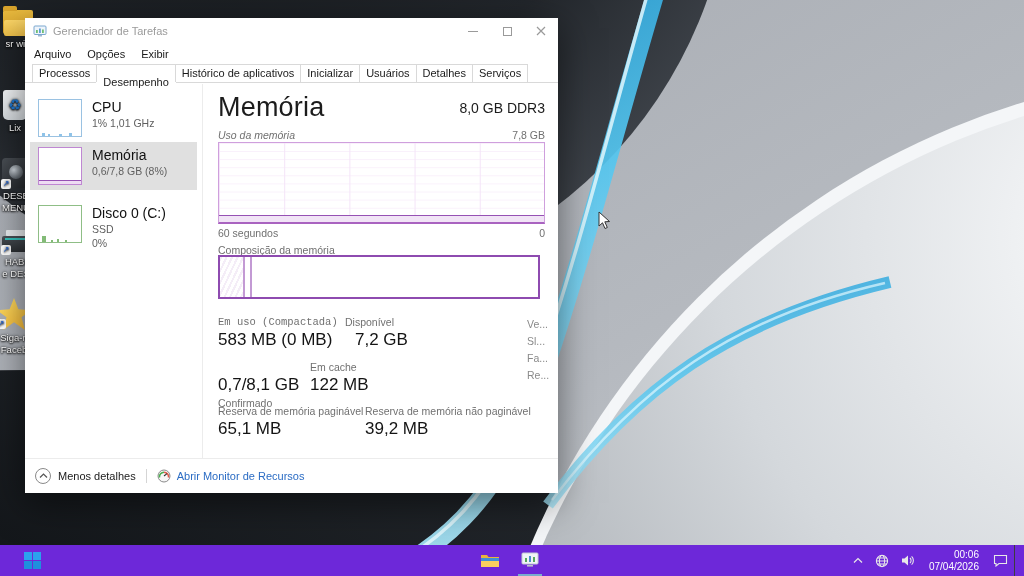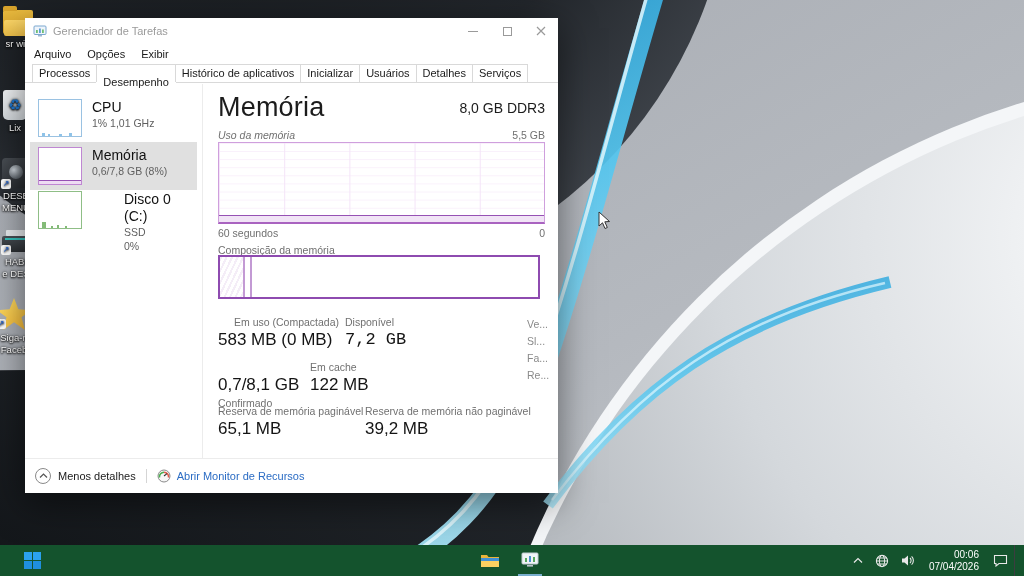--- a/index.html
+++ b/index.html
@@ -89,21 +89,21 @@
 
   
   .footer { position:absolute; left:0; right:0; bottom:0; height:35px; border-top:1px solid #ececec;
             display:flex; align-items:center; padding-left:10px; background:#fff; }
   .chev-circle { width:16px; height:16px; border:1px solid #8a8a8a; border-radius:50%;
                  display:flex; align-items:center; justify-content:center; margin-right:7px; }
   .f-sep { width:1px; height:14px; background:#d5d5d5; margin:0 10px; }
   .link { color:#2b6cc4; }
 
   
-  .taskbar { position:absolute; left:0; right:0; bottom:0; height:31px; background:#14532d; z-index:5;
+  .taskbar { position:absolute; left:0; right:0; bottom:0; height:31px; background:#6d28d9; z-index:5;
              display:flex; align-items:center; color:#fff; }
   .tb-btn { width:40px; height:31px; display:flex; align-items:center; justify-content:center; position:relative; }
   .tb-center { position:absolute; left:470px; display:flex; }
   .tb-underline { position:absolute; bottom:0; left:8px; right:8px; height:2px; background:#79aecd; }
   .tray { position:absolute; right:6px; display:flex; align-items:center; height:31px; }
   .tray-btn { height:31px; display:flex; align-items:center; justify-content:center; padding:0 6px; }
   .clock { text-align:right; font-size:10px; line-height:12px; padding:0 8px; }
   .show-desktop { width:4px; height:31px; border-left:1px solid #3c3c40; }
 </style>
 </head>
@@ -245,65 +245,65 @@
     <div class="side-item sel" style="top:58px;">
       <div class="mini mem">
         <div class="mem-band"></div>
       </div>
       <div class="side-txt">
         <div class="side-title">Memória</div>
         <div class="side-sub">0,6/7,8 GB (8%)</div>
       </div>
     </div>
 
-    <div class="side-item" style="top:102px;gap:32px;">
+    <div class="side-item" style="top:116px;">
       <div class="mini dsk">
         <div class="spike" style="left:3px;width:4px;height:6px;background:#83bb77;"></div>
         <div class="spike" style="left:12px;width:2px;height:2px;background:#83bb77;"></div>
         <div class="spike" style="left:18px;width:2px;height:3px;background:#83bb77;"></div>
         <div class="spike" style="left:26px;width:2px;height:2px;background:#83bb77;"></div>
       </div>
       <div class="side-txt">
         <div class="side-title">Disco 0 (C:)</div>
         <div class="side-sub">SSD</div>
         <div class="side-sub">0%</div>
       </div>
     </div>
 
     <div class="v-sep"></div>
 
     <div class="main">
       <div class="m-title">Memória</div>
       <div class="m-cap">8,0 GB DDR3</div>
 
       <div class="lab u-lab">Uso da memória</div>
-      <div class="lab u-max">5,5 GB</div>
+      <div class="lab u-max">7,8 GB</div>
 
       <div class="chart">
         <div class="usage-fill"></div>
       </div>
 
       <svg class="cursor-arrow" width="13" height="19" viewBox="0 0 13 19">
         <path d="M1 1 L1 15 L4.5 11.8 L7 17.5 L9.3 16.5 L6.8 10.8 L11.5 10.5 Z" fill="#fff" stroke="#333" stroke-width="1"></path>
       </svg>
 
       <div class="lab x-left">60 segundos</div>
       <div class="lab x-right">0</div>
 
       <div class="lab c-lab">Composição da memória</div>
       <div class="comp-bar">
         <div class="comp-used"></div>
         <div class="comp-div" style="left:23px;"></div>
         <div class="comp-div" style="left:30px;"></div>
       </div>
 
-      <div class="stat-lab" style="left:32px;top:232px;">Em uso (Compactada)</div>
+      <div class="stat-lab" style="left:16px;top:232px;font-family:Liberation Mono, monospace;">Em uso (Compactada)</div>
       <div class="stat-val" style="left:16px;top:246px;">583 MB (0 MB)</div>
       <div class="stat-lab" style="left:143px;top:232px;">Disponível</div>
-      <div class="stat-val" style="left:143px;top:246px;font-family:Liberation Mono, monospace;">7,2 GB</div>
+      <div class="stat-val" style="left:153px;top:246px;">7,2 GB</div>
 
       <div class="stat-lab" style="left:16px;top:277px;margin-top:36px;">Confirmado</div>
       <div class="stat-val" style="left:16px;top:291px;">0,7/8,1 GB</div>
       <div class="stat-lab" style="left:108px;top:277px;">Em cache</div>
       <div class="stat-val" style="left:108px;top:291px;">122 MB</div>
 
       <div class="stat-lab" style="left:16px;top:321px;">Reserva de memória paginável</div>
       <div class="stat-val" style="left:16px;top:335px;">65,1 MB</div>
       <div class="stat-lab" style="left:163px;top:321px;">Reserva de memória não paginável</div>
       <div class="stat-val" style="left:163px;top:335px;">39,2 MB</div>

